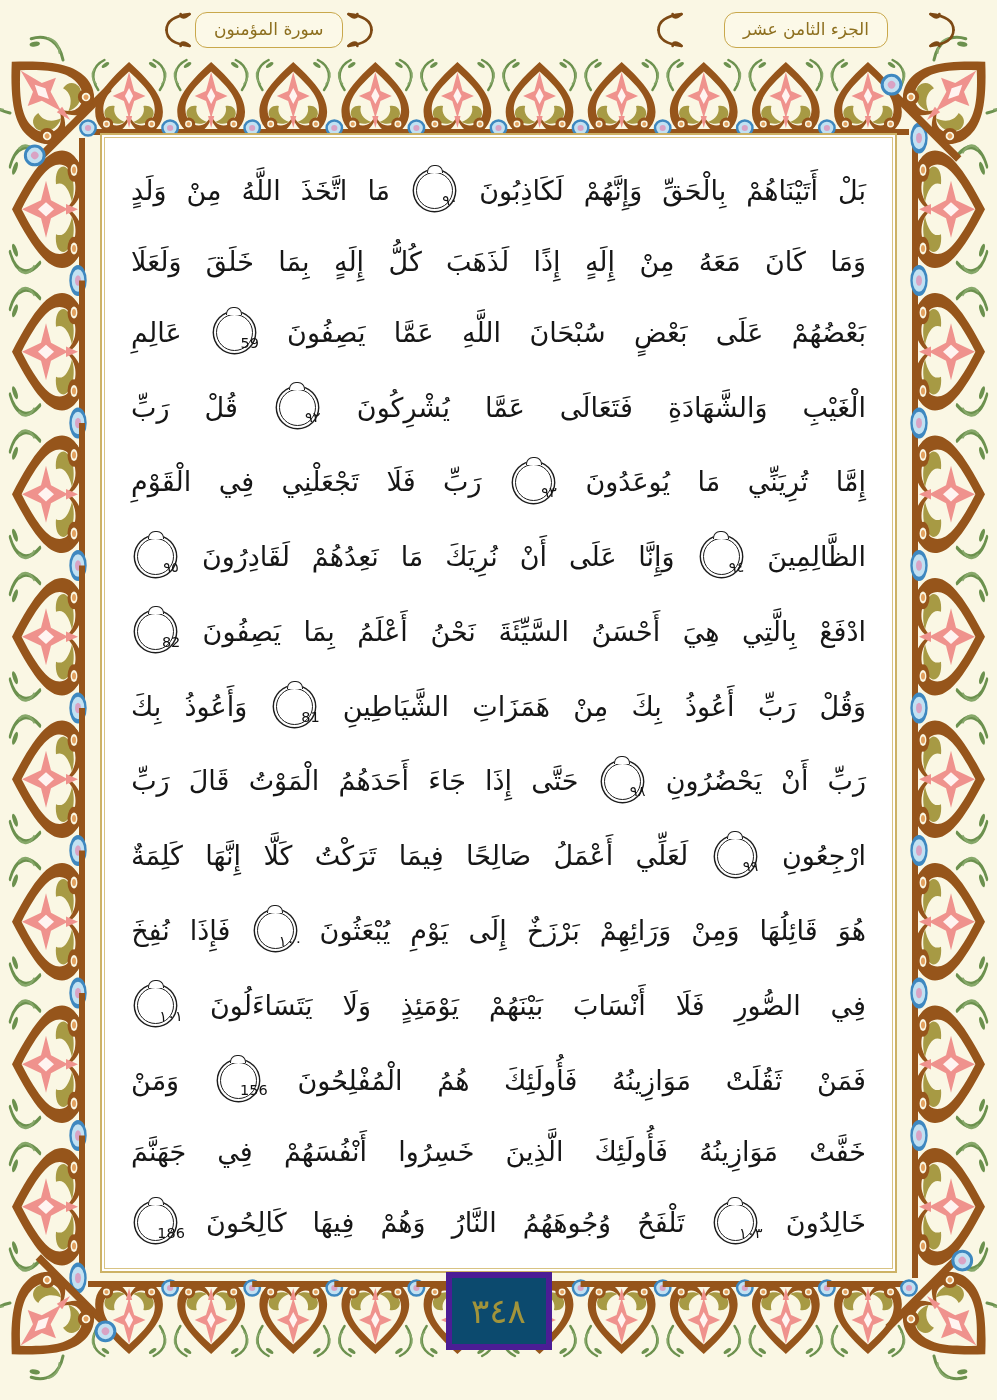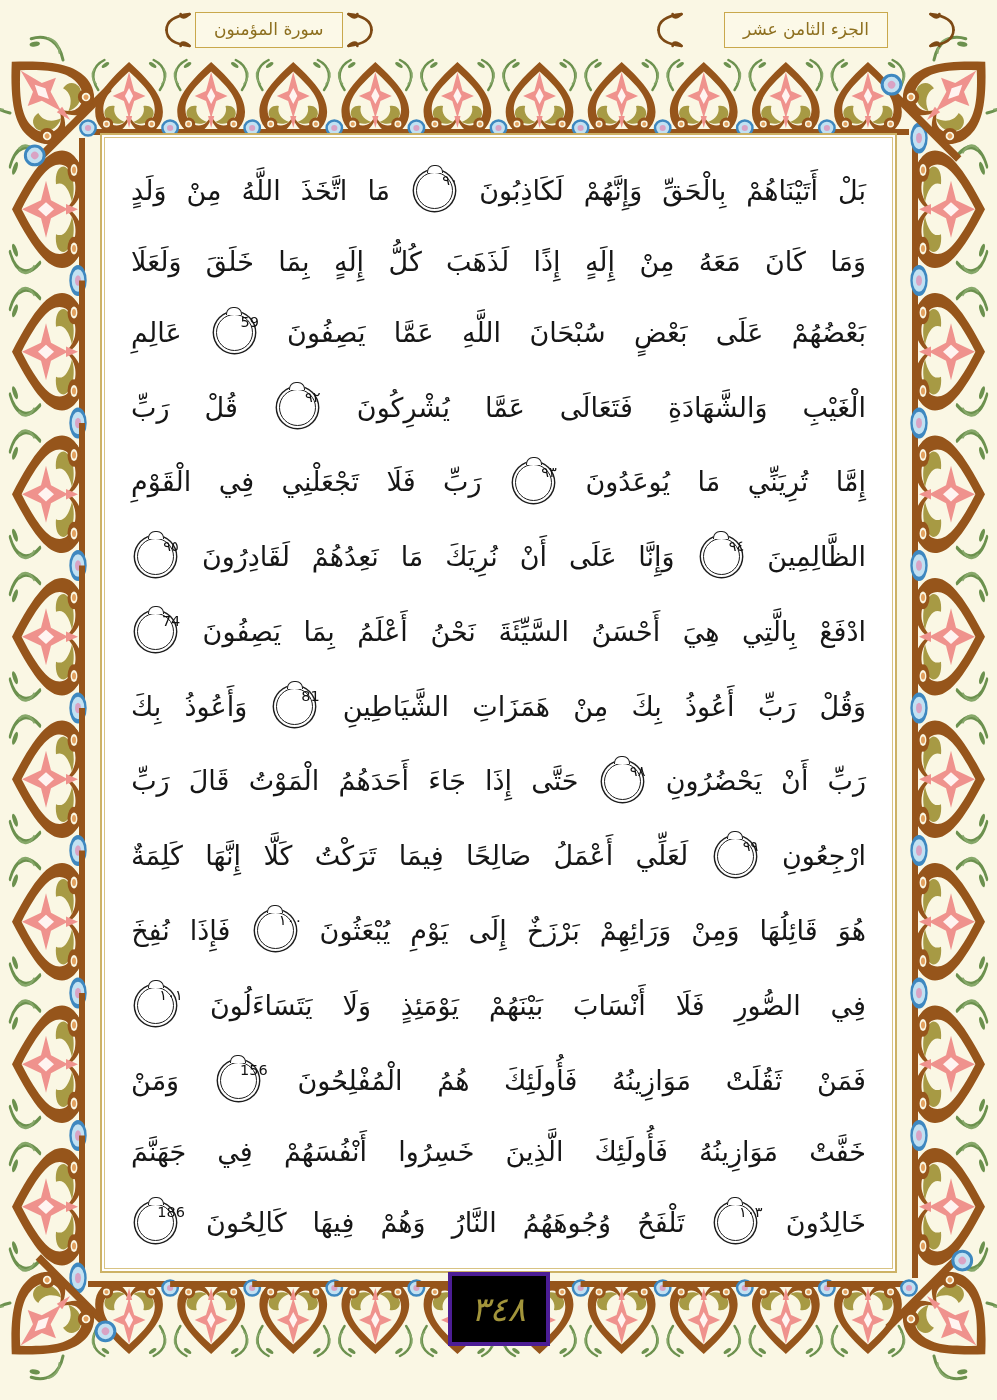--- a/index.html
+++ b/index.html
@@ -11,21 +11,21 @@
   
   #border-svg{position:absolute;left:0;top:0;z-index:1;pointer-events:none;}
 
   
   .header{position:absolute;top:8px;left:0;right:0;height:50px;z-index:3;}
   .label-group{position:absolute;display:flex;align-items:center;gap:2px;}
   .label-group.left{left:163px;}
   .label-group.right{left:655px;gap:39px;}
   .label-box{
     border:1.5px solid #C9A84C;background:#FCF9E8;color:#8D6F1F;
-    font-size:17px;padding:6px 18px 8px;border-radius:0;direction:rtl;
+    font-size:17px;padding:6px 18px 8px;border-radius:12px;direction:rtl;
     white-space:nowrap;line-height:1.2;
   }
   .bracket{width:30px;height:44px;flex:0 0 auto;}
 
   
   .text-frame{
     position:absolute;left:100px;top:133px;width:797px;height:1140px;
     background:#FFFFFF;border:2px solid #CDB266;box-sizing:border-box;z-index:2;
   }
   .text-frame-inner{
@@ -34,40 +34,39 @@
     padding:15px 26px 8px 26px;
   }
   .lines{direction:rtl;height:100%;display:flex;flex-direction:column;}
   .line{
     flex:1 1 auto;display:flex;align-items:center;justify-content:space-between;
     direction:rtl;color:#161616;font-size:27px;line-height:1.1;
     white-space:nowrap;
   }
   .line .w{display:inline-block;}
   .ayah{
-    display:inline-flex;align-items:flex-start;justify-content:center;
+    display:inline-flex;align-items:flex-end;justify-content:center;
     width:37px;height:37px;border-radius:50%;
     background:#fff;border:1.6px solid #1c1c1c;
     box-shadow:0 0 0 2px #fff, 0 0 0 3.4px #1c1c1c;
     box-sizing:border-box;flex:0 0 auto;margin:0 6px;position:relative;padding-left:31px;
   }
   .ayah::before{ 
     content:"";position:absolute;top:-8px;left:50%;transform:translateX(-50%);
     width:14px;height:7px;border-radius:7px 7px 0 0;
     border:1.6px solid #1c1c1c;border-bottom:none;background:#fff;
   }
   .ayah .num{font-size:14.5px;color:#111;direction:rtl;line-height:1;}
 
   
   .page-number-box{
     position:absolute;left:50%;transform:translateX(-50%);top:1272px;
-    width:94px;height:66px;background:#000000;z-index:4;
+    width:94px;height:66px;background:#0c4a6e;z-index:4;
     display:flex;align-items:center;justify-content:center;
-    border:4px solid #4c1d95;
-    font-style:italic;
+    border:6px solid #4c1d95;
   }
   .page-number{color:#A2943B;font-size:34px;line-height:1;}
 </style>
 </head>
 <body>
 
 <svg id="border-svg" width="997" height="1400" viewBox="0 0 997 1400" aria-hidden="true">
   <defs>
     <g id="motif">
 
@@ -263,21 +262,21 @@
           <span class="w">ادْفَعْ</span>
           <span class="w">بِالَّتِي</span>
           <span class="w">هِيَ</span>
           <span class="w">أَحْسَنُ</span>
           <span class="w">السَّيِّئَةَ</span>
           <span class="w">نَحْنُ</span>
           <span class="w">أَعْلَمُ</span>
           <span class="w">بِمَا</span>
           <span class="w">يَصِفُونَ</span>
           <span class="ayah">
-            <span class="num">74</span>
+            <span class="num">82</span>
           </span>
         </div>
         <div class="line">
           <span class="w">وَقُلْ</span>
           <span class="w">رَبِّ</span>
           <span class="w">أَعُوذُ</span>
           <span class="w">بِكَ</span>
           <span class="w">مِنْ</span>
           <span class="w">هَمَزَاتِ</span>
           <span class="w">الشَّيَاطِينِ</span>

